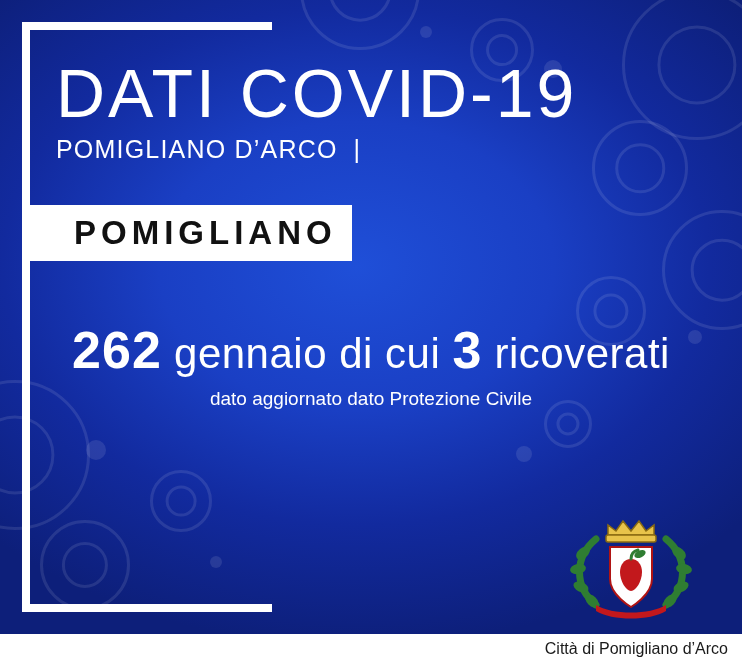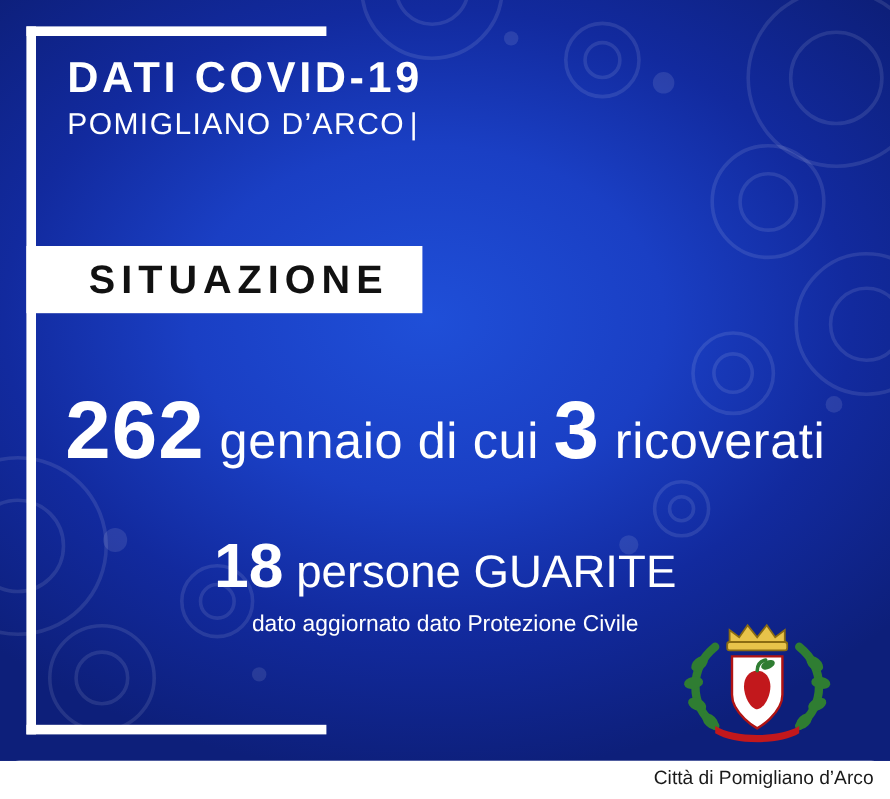--- a/index.html
+++ b/index.html
@@ -105,30 +105,30 @@
   }
 
   .header {
     position: absolute;
     left: 56px;
     top: 42px;
     width: 660px;
   }
   .title {
     color: #ffffff;
-    font-size: 36px;
-    font-weight: bold;
+    font-size: 68px;
+    font-weight: normal;
     letter-spacing: 3px;
     line-height: 1.05;
-    margin: 4px 0 6px 0;
+    margin: 16px 0 6px 0;
   }
   .subtitle-row {
     display: flex;
     align-items: baseline;
-    gap: 0;
+    gap: 12px;
     font-size: 25px;
     letter-spacing: 1.2px;
   }
   .city {
     color: #ffffff;
     font-weight: normal;
   }
   .sep {
     color: #ffffff;
     margin: 0 6px 0 4px;
@@ -163,21 +163,21 @@
     width: 742px;
     text-align: center;
     color: #ffffff;
   }
   .line1 {
     font-size: 42px;
     letter-spacing: 0.5px;
     white-space: nowrap;
   }
   .line1 .num {
-    font-size: 68px;
+    font-size: 52px;
     font-weight: bold;
     letter-spacing: 1px;
   }
   .line1 .txt {
     font-weight: normal;
   }
   .line2 {
     margin-top: 44px;
     font-size: 38px;
     white-space: nowrap;
@@ -213,21 +213,20 @@
     height: 110px;
   }
 
   .footer {
     position: absolute;
     left: 0;
     top: 634px;
     width: 742px;
     height: 32px;
     background: #ffffff;
-    border-radius: 16px;
   }
   .footer-text {
     position: absolute;
     right: 14px;
     top: 6px;
     color: #1a1a1a;
     font-size: 16px;
   }
 </style>
 </head>
@@ -260,33 +259,29 @@
 
     <div class="header">
       <div class="title">DATI COVID-19</div>
       <div class="subtitle-row">
         <span class="city">POMIGLIANO D’ARCO</span>
         <span class="sep">|</span>
       </div>
     </div>
 
     <div class="situazione-band">
-      <span class="situazione-text">SITUAZIONE</span>
+      <span class="situazione-text">POMIGLIANO</span>
     </div>
 
     <div class="stats">
       <div class="line1">
         <span class="num">262</span>
         <span class="txt">gennaio di cui</span>
         <span class="num">3</span>
         <span class="txt">ricoverati</span>
-      </div>
-      <div class="line2">
-        <span class="num">18</span>
-        <span class="txt">persone GUARITE</span>
       </div>
       <div class="note">dato aggiornato dato Protezione Civile</div>
     </div>
 
     <div class="crest">
       <svg class="crest-circle" viewBox="0 0 150 110">
 
         <path d="M40 30 C18 48 18 78 40 96" stroke="#2f7d32" stroke-width="7" fill="none" stroke-linecap="round"></path>
         <path d="M110 30 C132 48 132 78 110 96" stroke="#2f7d32" stroke-width="7" fill="none" stroke-linecap="round"></path>
         <ellipse cx="27" cy="44" rx="8" ry="5" fill="#2f7d32" transform="rotate(-40 27 44)"></ellipse>

